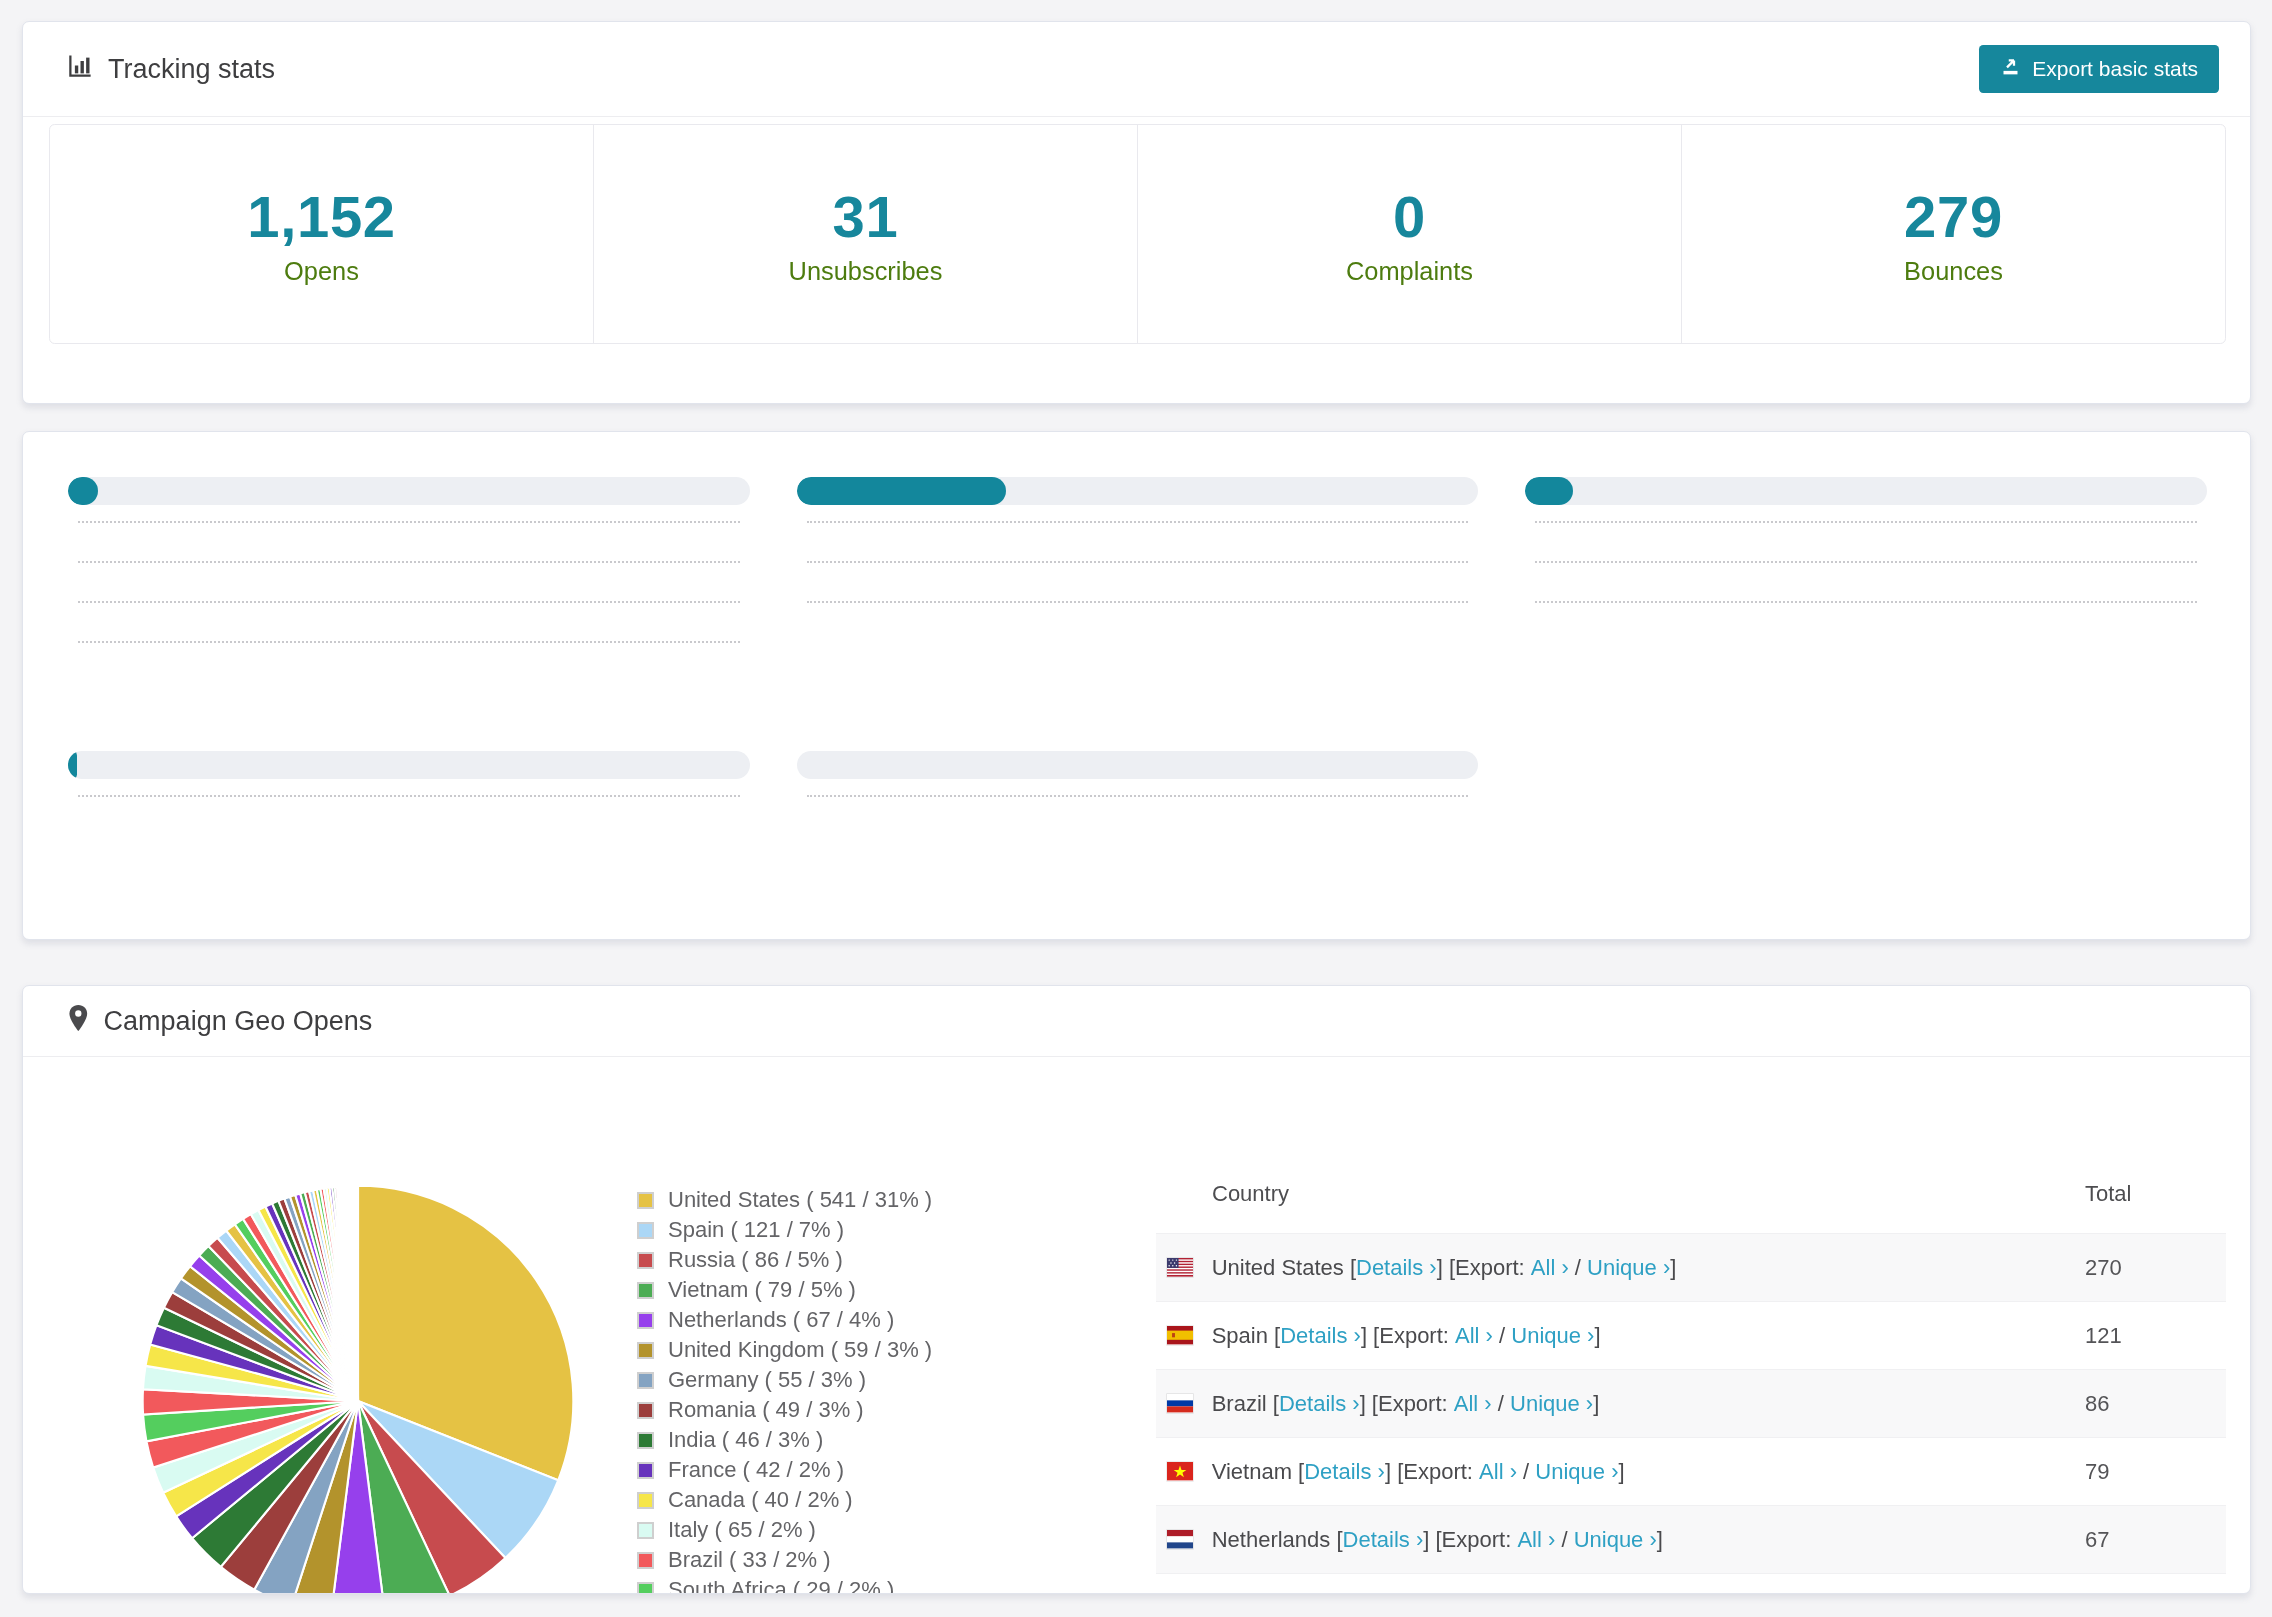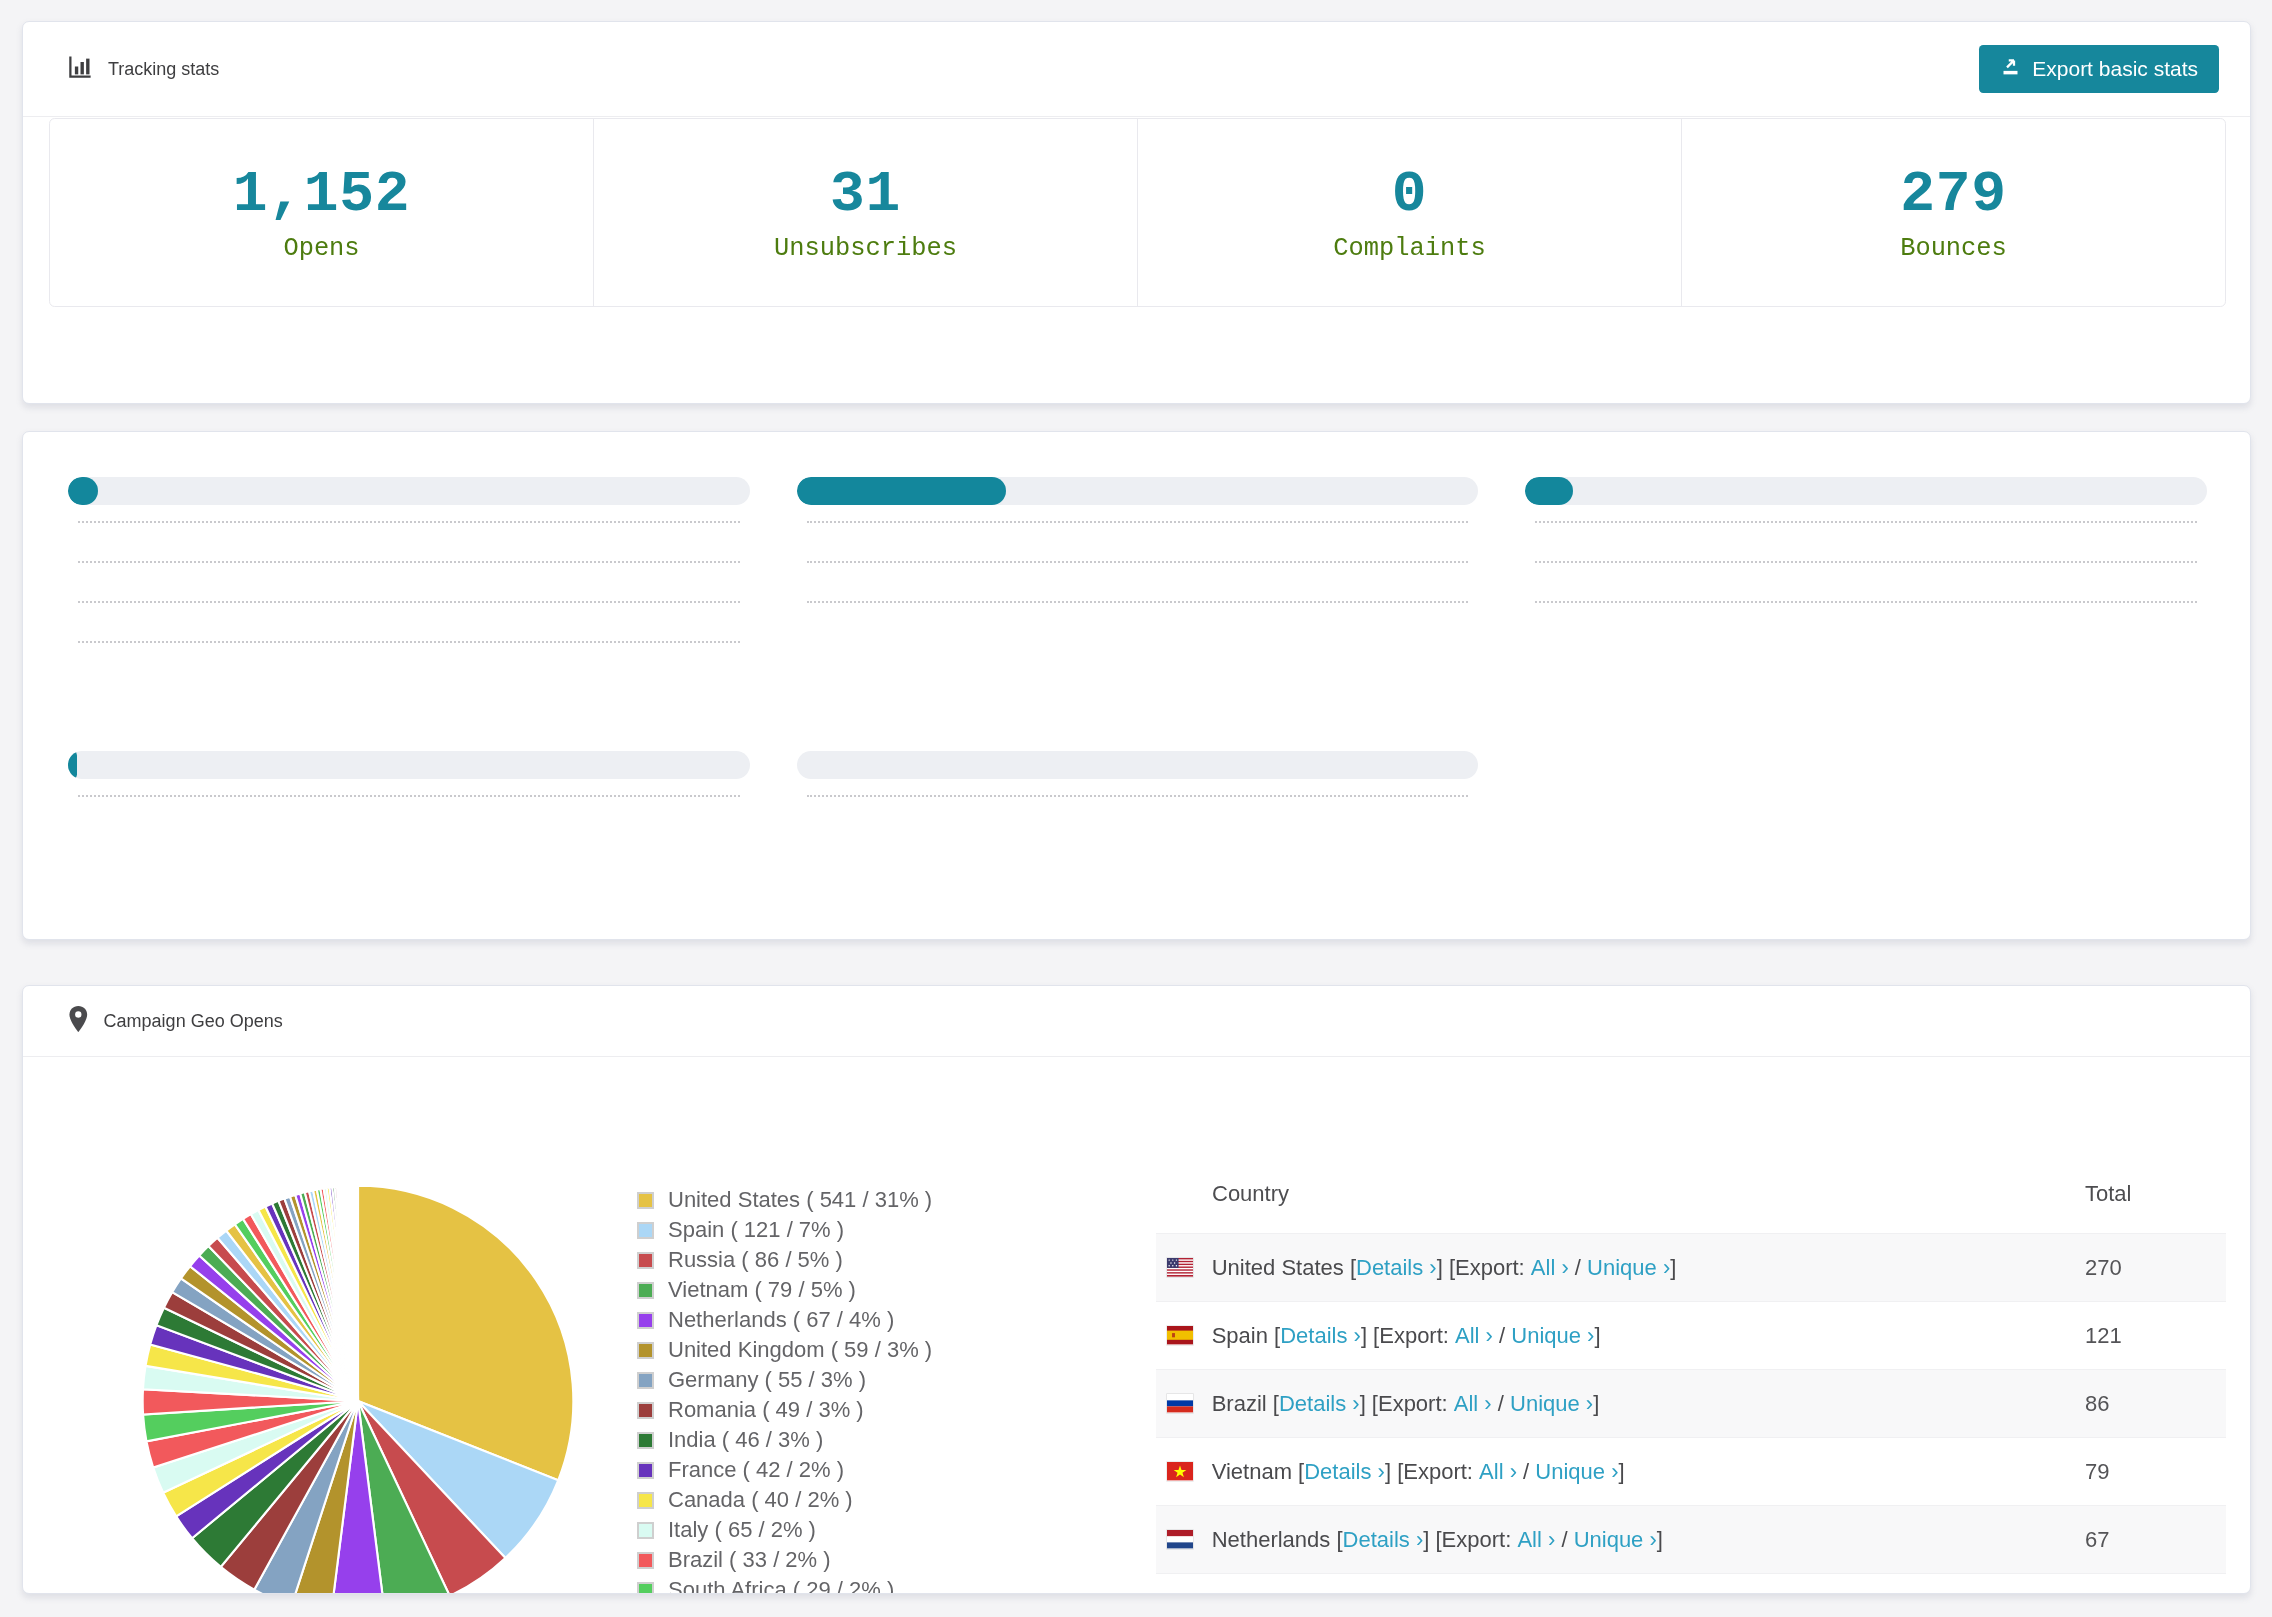--- a/index.html
+++ b/index.html
@@ -20,39 +20,38 @@
   #card-tracking { top:21px; height:383px; }
   #card-rates    { top:431px; height:509px; }
   #card-geo      { top:985px; height:609px; overflow:hidden; }
 
   
   .card-head {
     height:95px; display:flex; align-items:center;
     padding:0 31px 0 44px;
     border-bottom:1.4px solid #ededf0;
   }
-  .card-title { font-size:18px; color:#3e3e40; font-weight:500; display:flex; align-items:center; gap:14px; }
+  .card-title { font-size:27px; color:#3e3e40; font-weight:500; display:flex; align-items:center; gap:14px; }
   .card-title svg { flex:0 0 auto; }
 
   .btn-export {
     margin-left:auto;
     background:#16879c; color:#fff;
     border:none; border-radius:4.2px;
     font-size:21px; font-family:inherit;
     padding:10.6px 21px;
     display:flex; align-items:center; gap:11.3px;
     cursor:pointer;
   }
 
   
   .stats-row {
-    position:absolute; left:26px; top:96px; width:2177px; height:189px;
+    position:absolute; left:26px; top:102px; width:2177px; height:220px;
     border:1.4px solid #e9e9ee; border-radius:5.6px;
     display:flex;
-    font-family:Liberation Mono, monospace;
   }
   .stat-cell {
     flex:1; display:flex; flex-direction:column; align-items:center; justify-content:center;
     border-right:1.4px solid #e9e9ee;
   }
   .stat-cell:last-child { border-right:none; }
   .stat-num { font-size:58px; font-weight:700; color:#17879c; letter-spacing:0.7px; }
   .stat-lbl { font-size:25.4px; color:#4d7c0f; margin-top:7px; }
 
   

